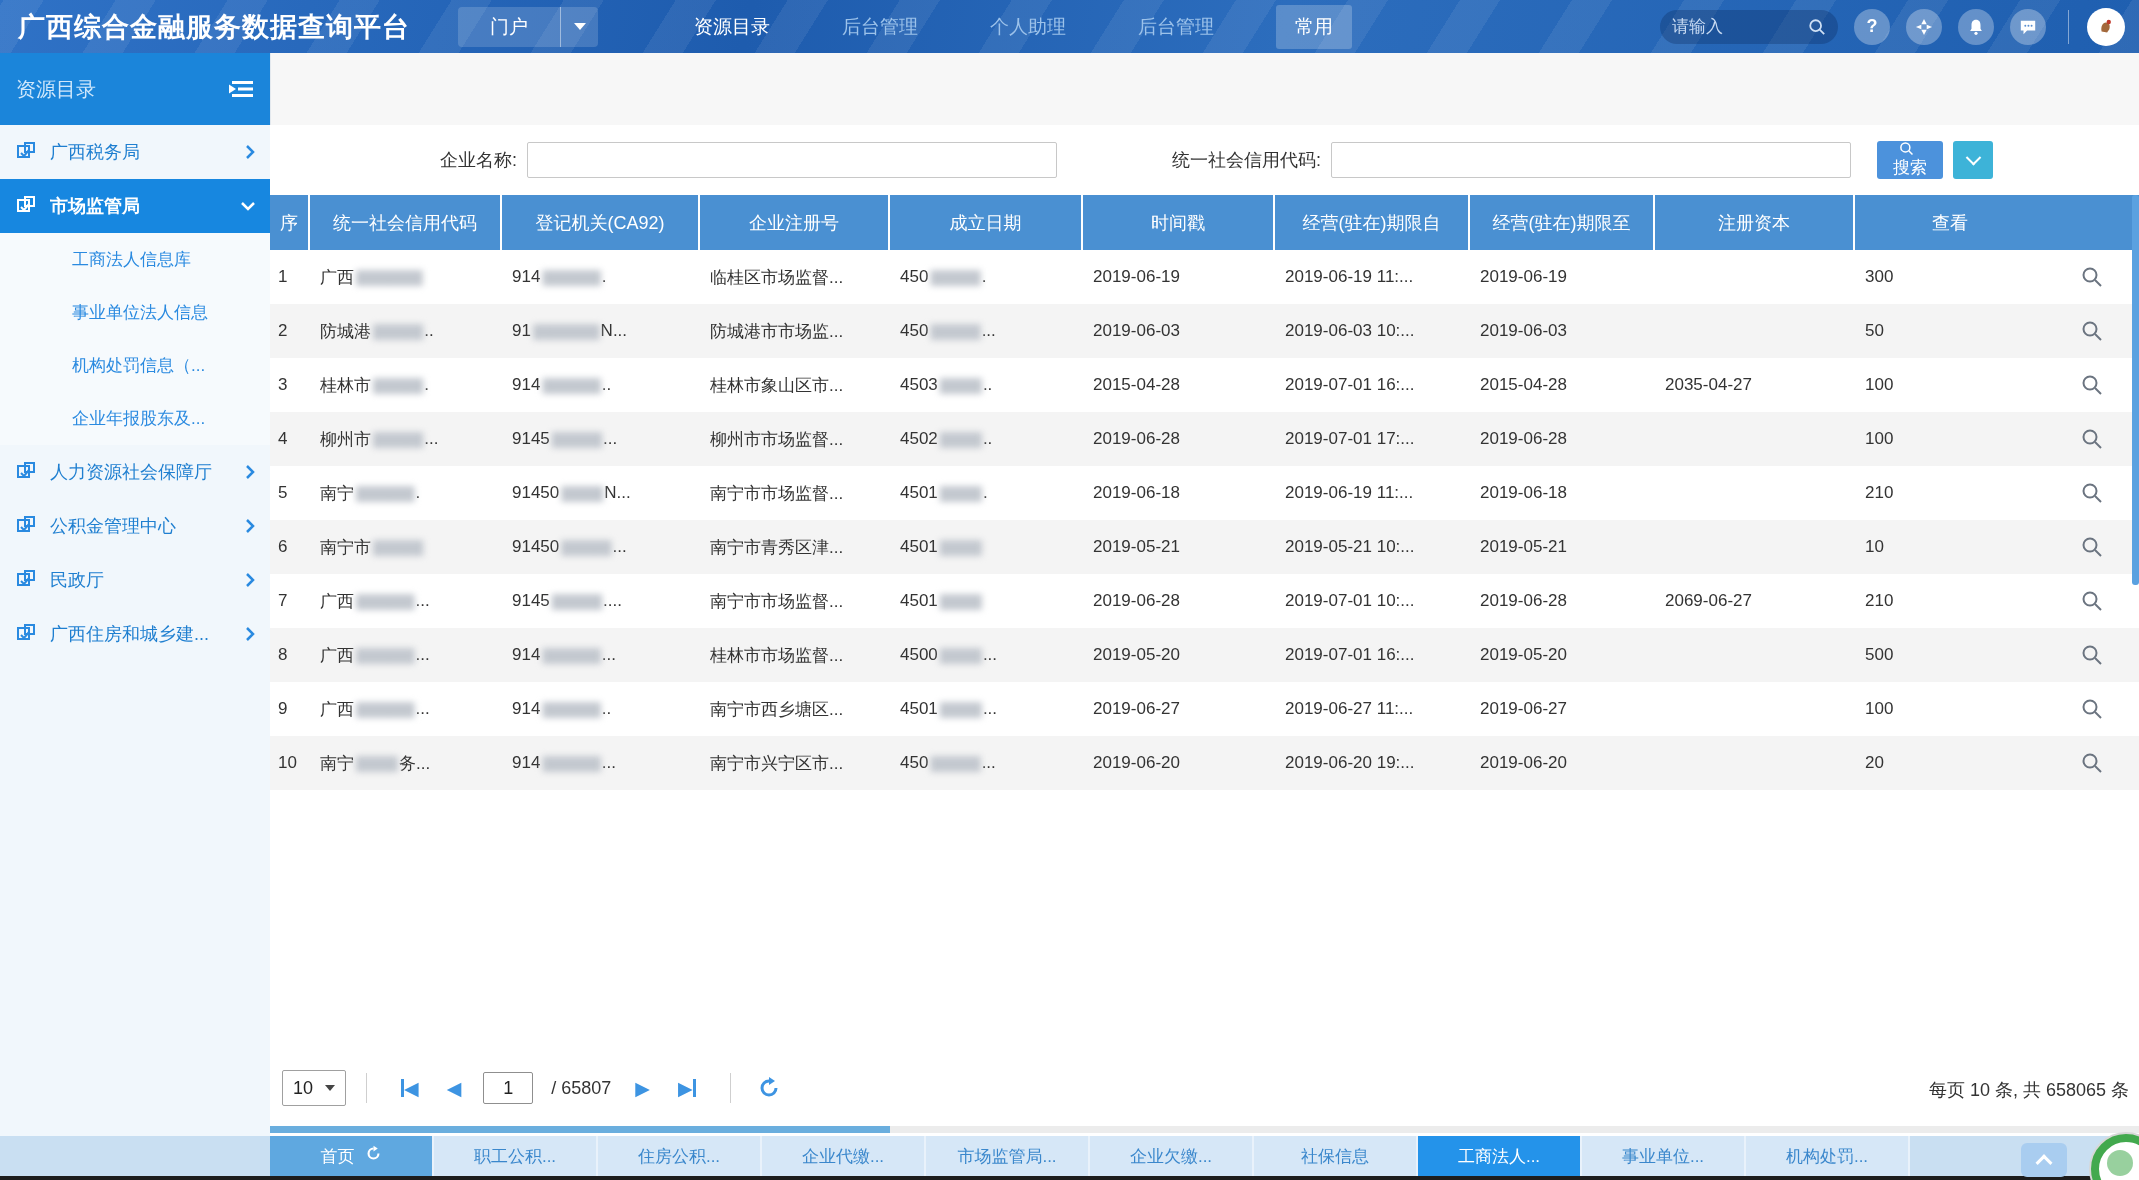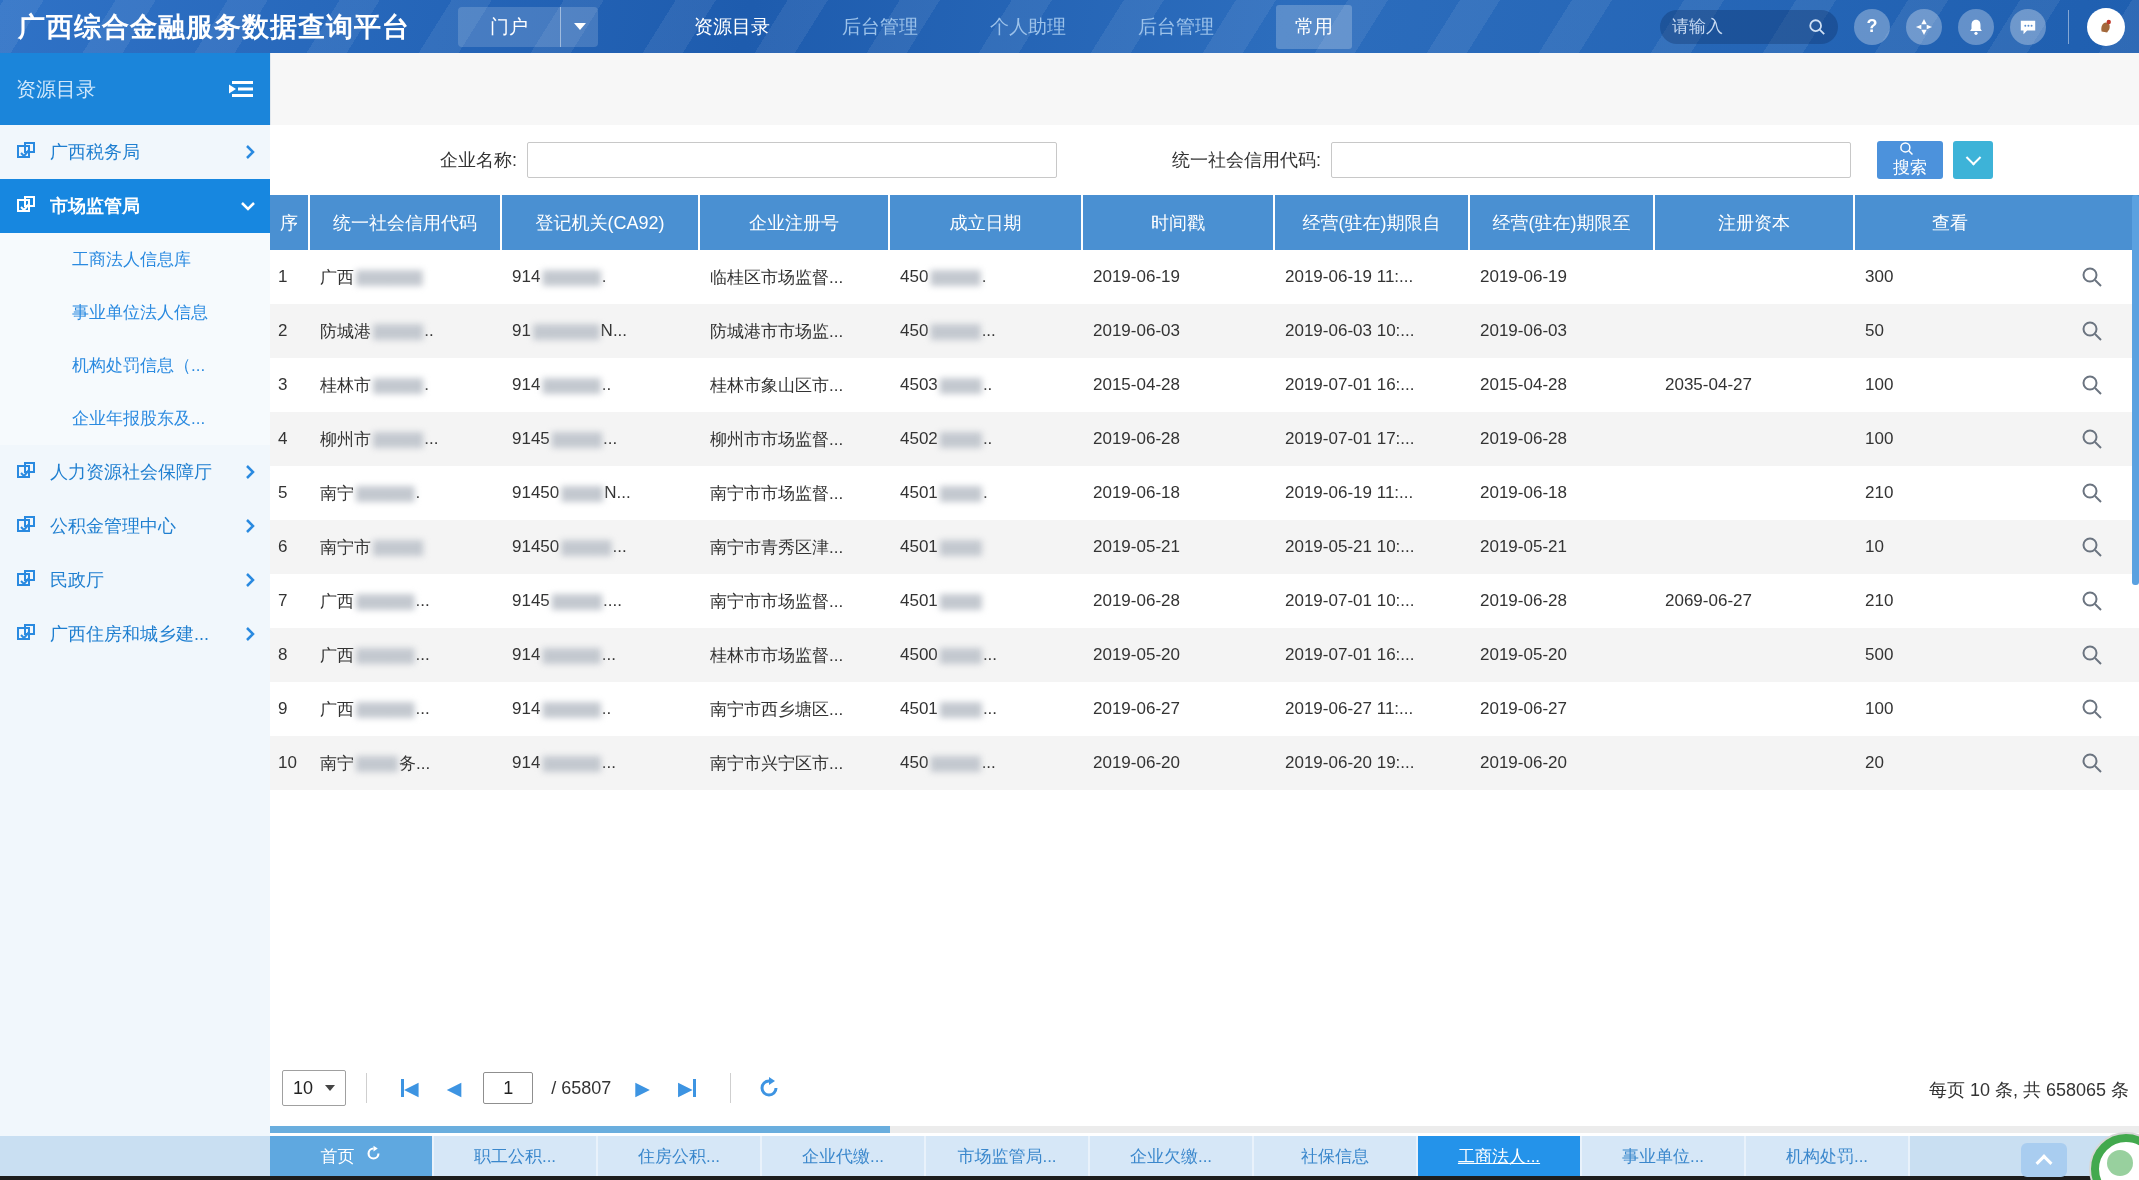--- a/index.html
+++ b/index.html
@@ -84,21 +84,21 @@
   .hscroll { position:absolute; left:0; bottom:3px; width:100%; height:7px; background:#ececec; }
   .hscroll .thumb { width:620px; height:7px; background:#6aaede; }
   .vscroll-thumb { position:absolute; right:0; top:195px; width:7px; height:390px; background:#5aa1e0; border-radius:3px; }
 
   
   .taskbar { position:absolute; left:0; top:1136px; width:2139px; height:40px; background:#c9dff2; display:flex; padding-left:270px; }
   .task-tab { width:164px; height:40px; display:flex; align-items:center; justify-content:center; font-size:17px;
     color:#3a87cc; background:#d6e7f7; border-right:2px solid #e9f2fb; cursor:pointer; white-space:nowrap; overflow:hidden;}
   .task-tab.home { background:#5fa8e0; color:#fff; }
   .task-tab.home svg { margin-left:10px; }
-  .task-tab.active { background:#2493ea; color:#fff;text-decoration:underline; }
+  .task-tab.active { background:#2493ea; color:#fff; }
   .bottom-strip { position:absolute; left:0; top:1176px; width:2139px; height:4px; background:#1d1d1d; }
 
   .collapse-up-btn { position:absolute; right:72px; top:1143px; width:46px; height:34px; background:#a9cdf0;
     border:none; border-radius:6px; display:flex; align-items:center; justify-content:center; cursor:pointer;}
   .chev-up-w { width:12px; height:12px; border-left:3px solid #ffffff; border-top:3px solid #ffffff; transform:rotate(45deg) translate(2px,2px); }
   .fab-green { position:absolute; right:-22px; bottom:-24px; width:70px; height:70px; border-radius:50%;
     background:#fff; border:8px solid #43a94e; box-shadow:0 0 0 2px #d7d7d7; }
   .fab-green::after { content:""; position:absolute; left:8px; top:8px; width:26px; height:26px; border-radius:50%; background:#43a94e; opacity:.55;}
 </style>
 </head>

